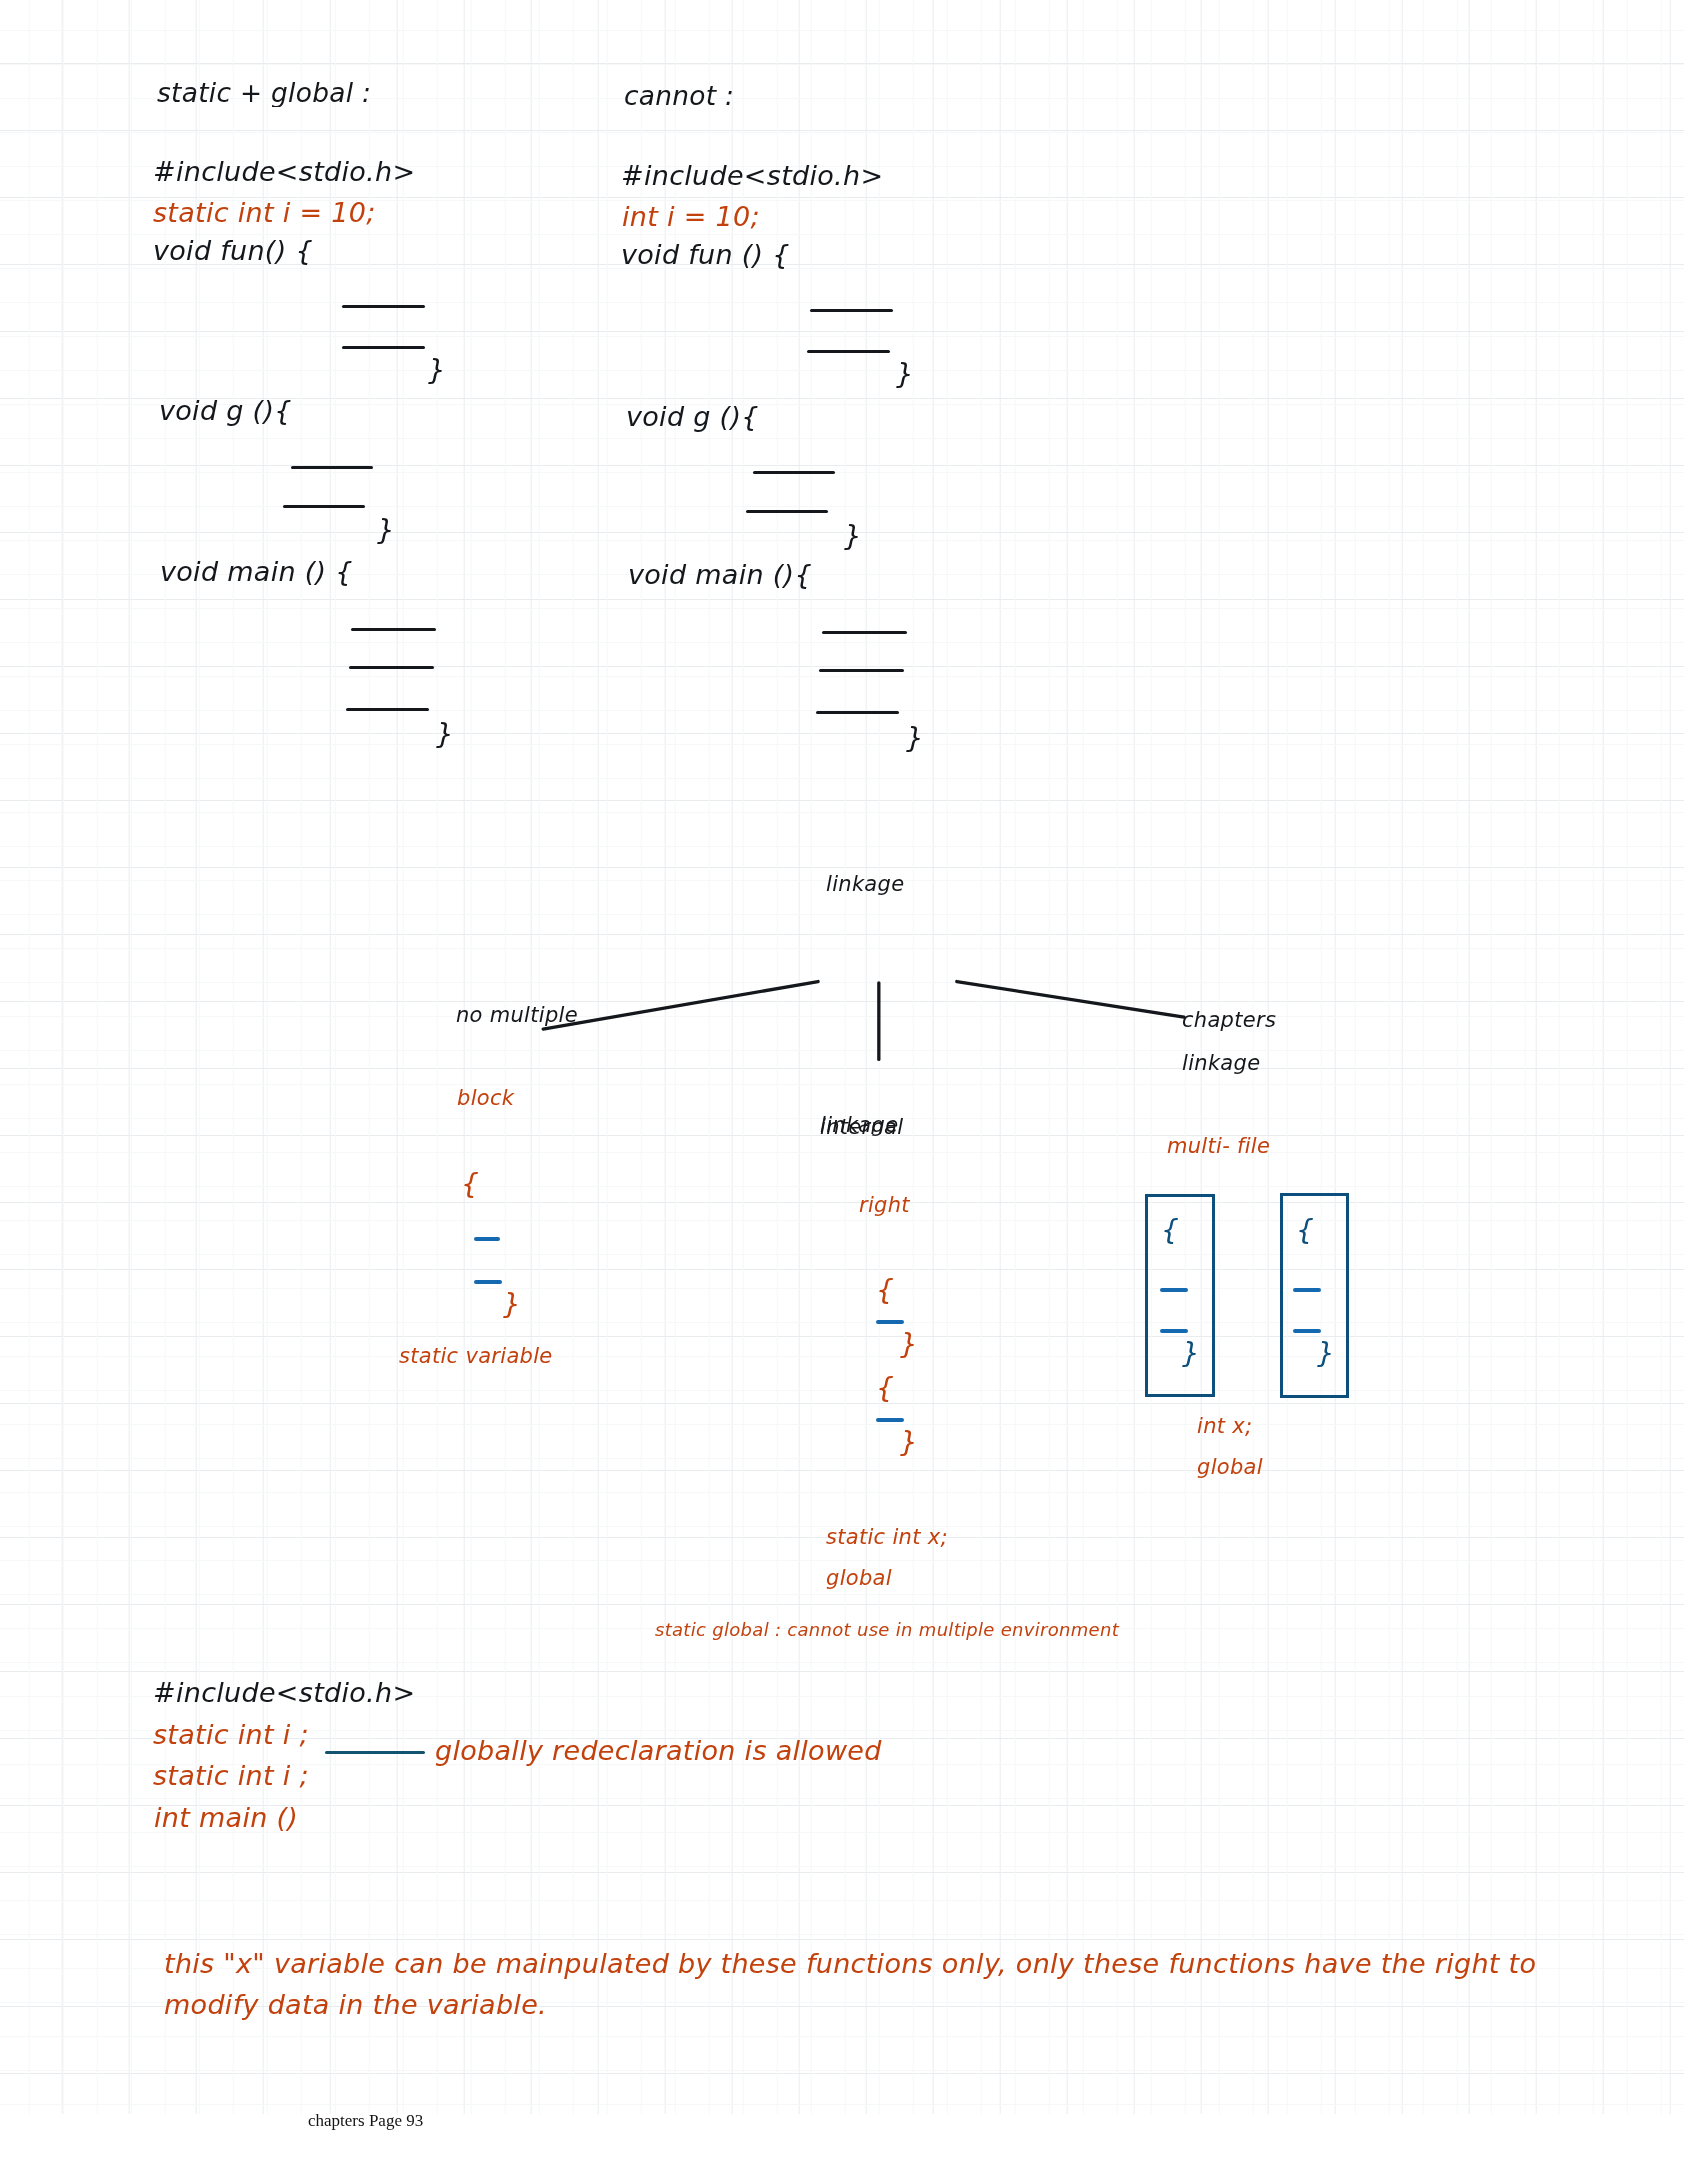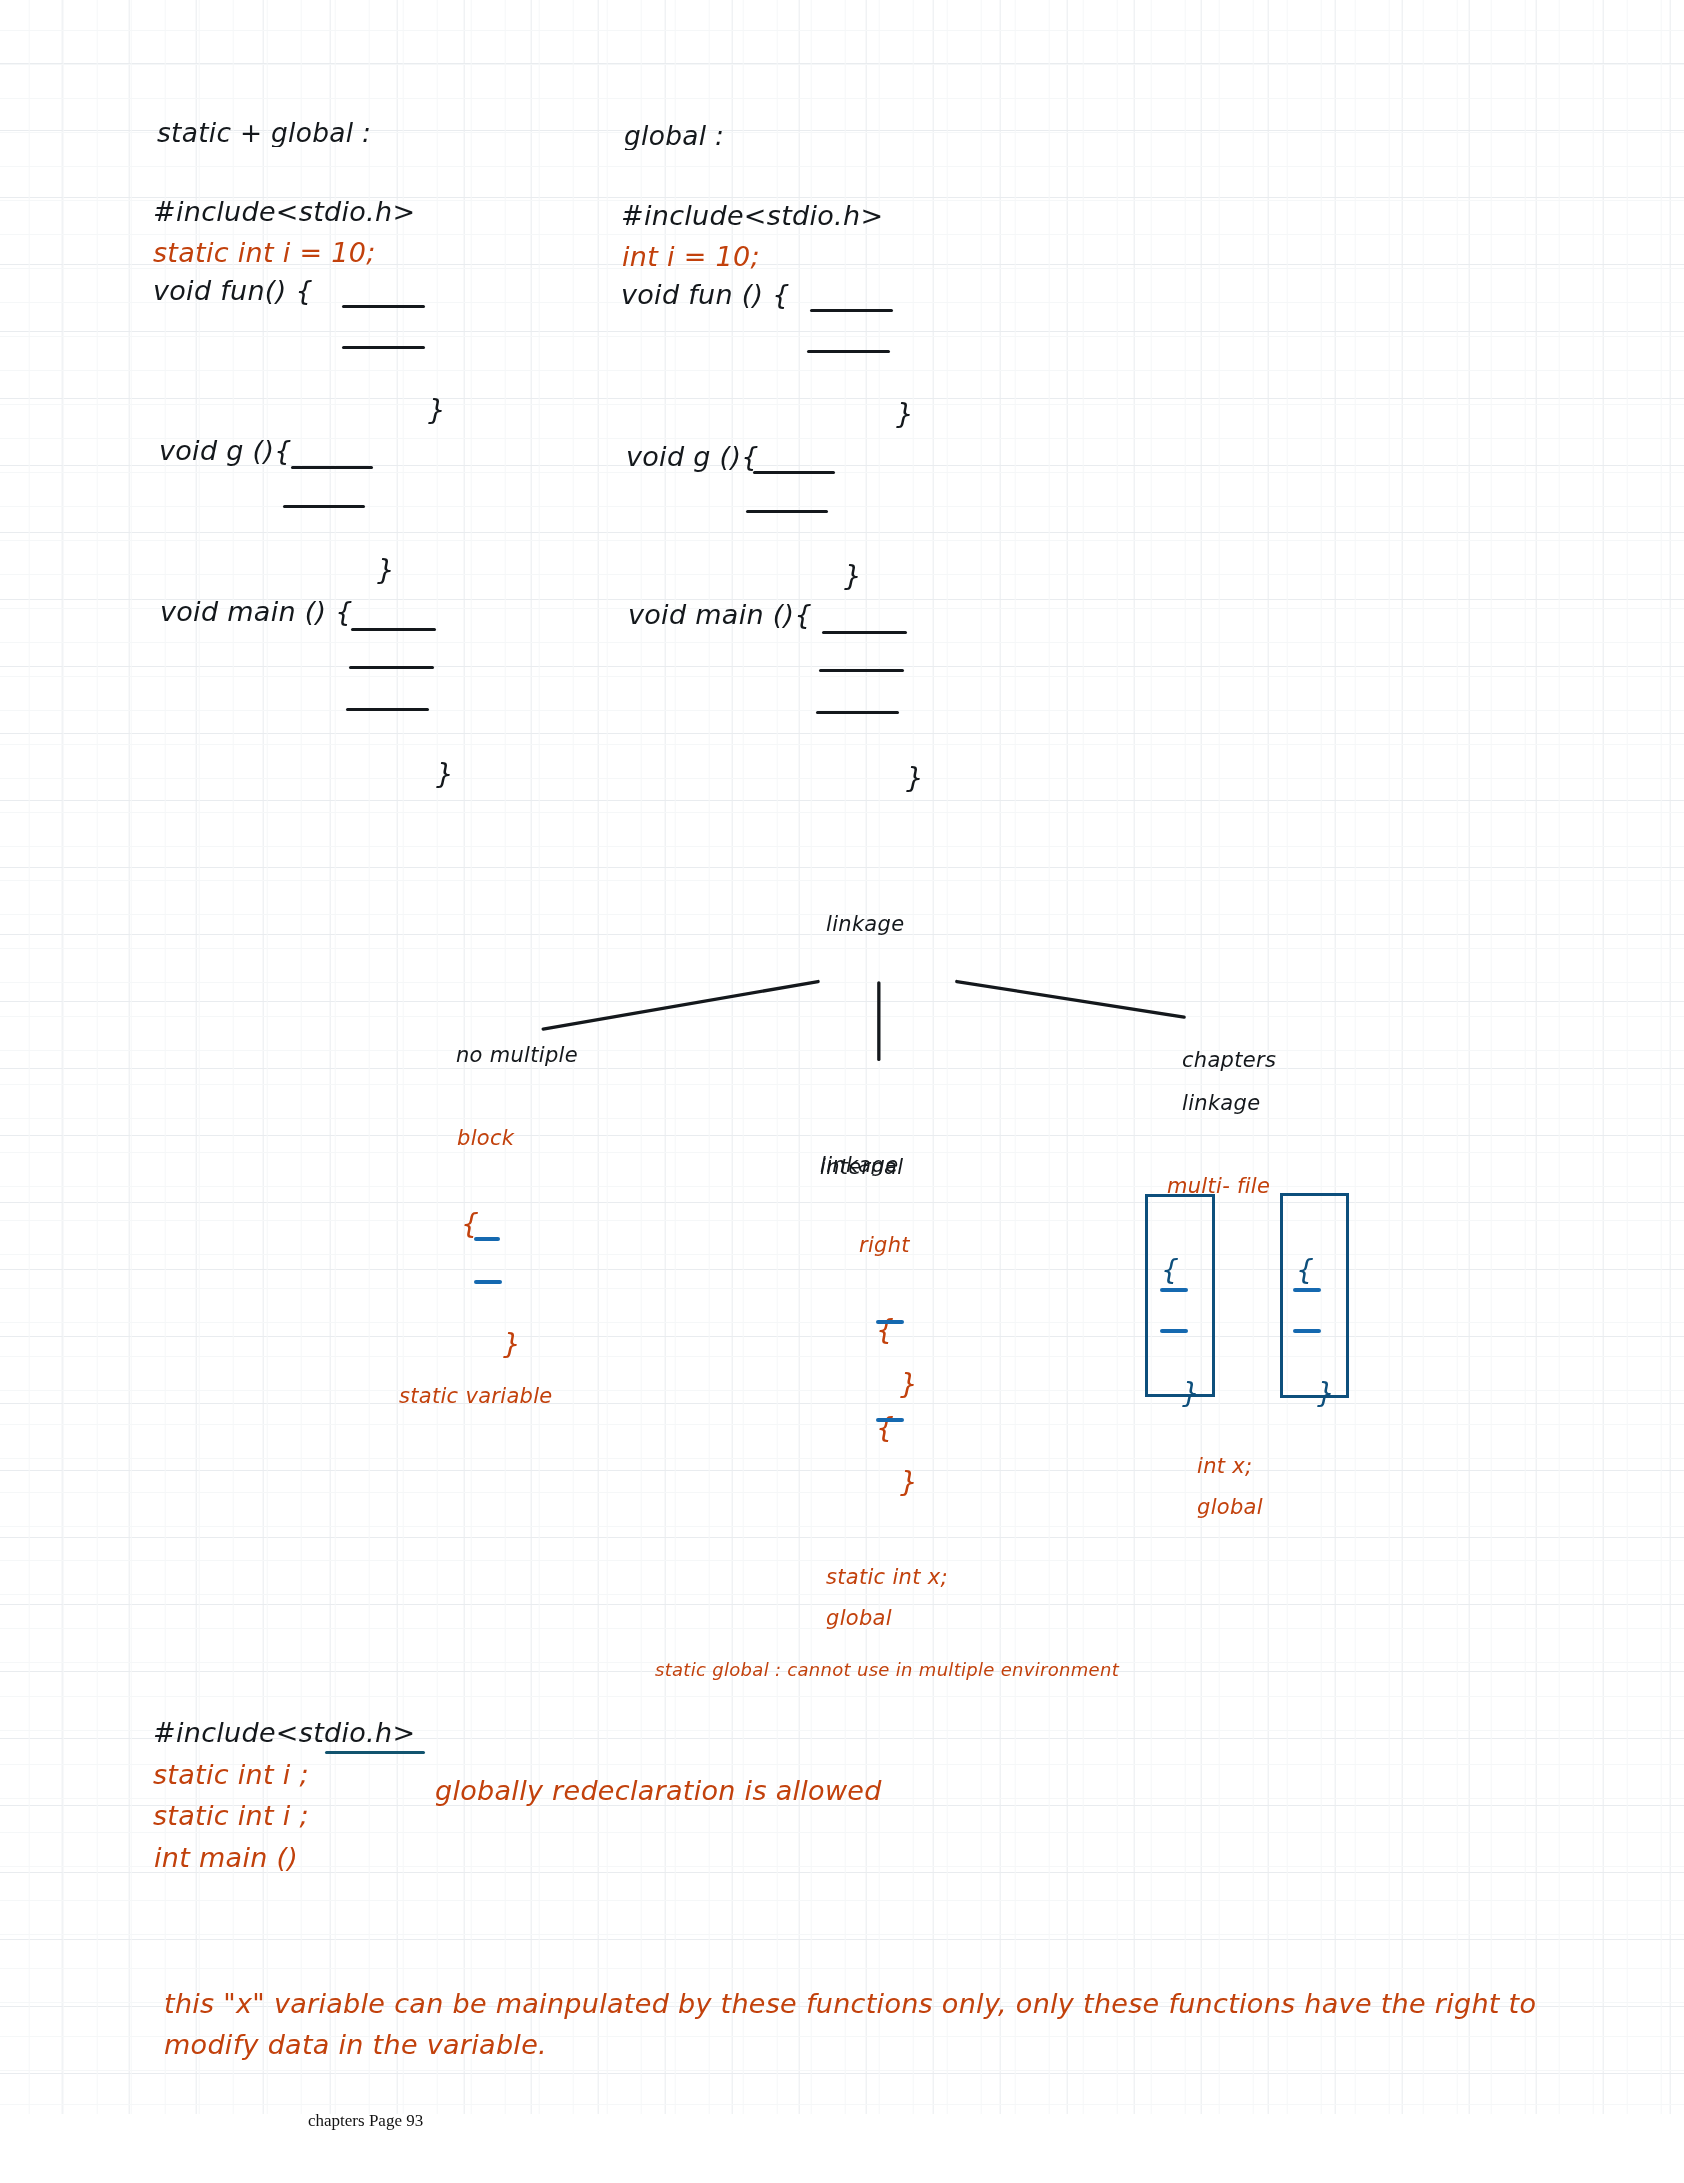--- a/index.html
+++ b/index.html
@@ -42,21 +42,20 @@
   }
 
   
   .hw {
     position: absolute;
     font-family: "DejaVu Sans", sans-serif;
     font-style: italic;
     white-space: pre;
     letter-spacing: 0.3px;
     line-height: 1.12;
-    margin-top: 40px;
   }
   .ink-black { color: #14181c; }
   .ink-blue  { color: #c2410c; }
   .ink-navy  { color: #0d4f7c; }
 
   .s-head  { font-size: 26.4px; font-weight: 400; }
   .s-code  { font-size: 27px; font-weight: 400; }
   .s-tree  { font-size: 21px; font-weight: 400; }
   .s-brace { font-size: 28px; font-weight: 400; }
   .s-small { font-size: 18px; font-weight: 400; }
@@ -136,21 +135,21 @@
   <div class="hw s-brace ink-black" style="left:377px; top:515px;">}</div>
 
   <div class="hw s-code ink-black" style="left:160px; top:557px;">void main () {</div>
 
   <div class="dash" style="left:351px; top:628px; width:85px;"></div>
   <div class="dash" style="left:349px; top:666px; width:85px;"></div>
   <div class="dash" style="left:346px; top:708px; width:83px;"></div>
 
   <div class="hw s-brace ink-black" style="left:436px; top:719px;">}</div>
 
-  <div class="hw s-head ink-black clip-top" style="left:624px; top:81px; height:29px;">global :</div>
+  <div class="hw s-head ink-black clip-top" style="left:624px; top:81px; height:29px;">cannot :</div>
 
   <div class="hw s-code ink-black" style="left:621px; top:161px;">#include&lt;stdio.h&gt;</div>
 
   <div class="hw s-code ink-blue" style="left:622px; top:202px;">int i = 10;</div>
 
   <div class="hw s-code ink-black" style="left:621px; top:240px;">void fun () {</div>
 
   <div class="dash" style="left:810px; top:309px; width:83px;"></div>
   <div class="dash" style="left:807px; top:350px; width:83px;"></div>
 

